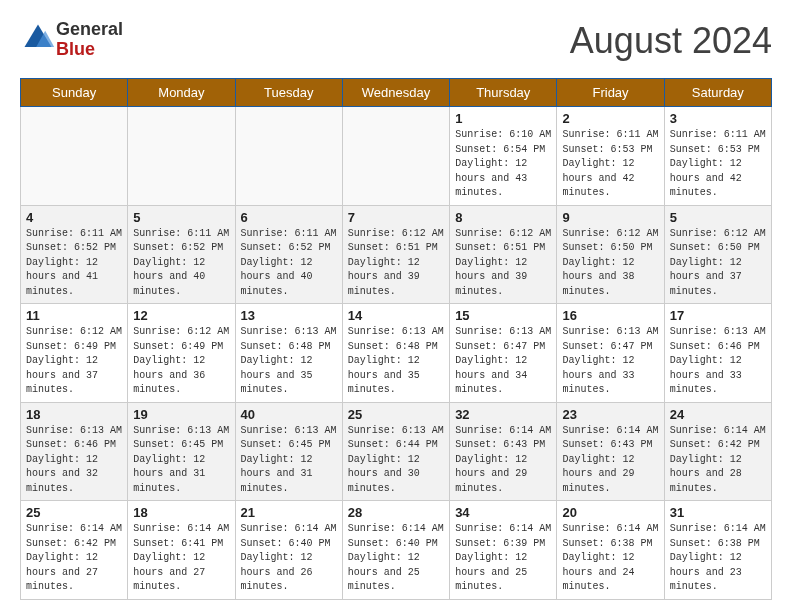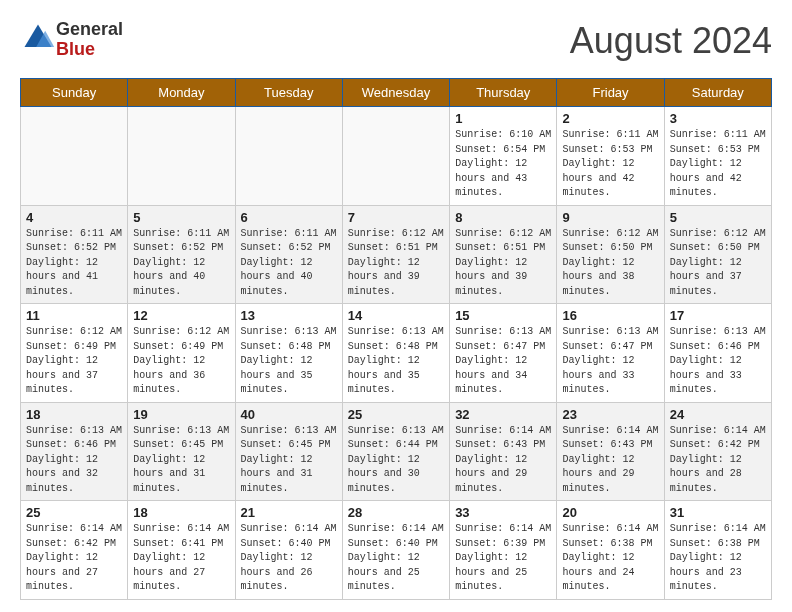--- a/index.html
+++ b/index.html
@@ -237,21 +237,21 @@
         </td>
         <td>
           <div class="day-number">21</div>
           <div class="day-info">Sunrise: 6:14 AM<br>Sunset: 6:40 PM<br>Daylight: 12 hours and 26 minutes.</div>
         </td>
         <td>
           <div class="day-number">28</div>
           <div class="day-info">Sunrise: 6:14 AM<br>Sunset: 6:40 PM<br>Daylight: 12 hours and 25 minutes.</div>
         </td>
         <td>
-          <div class="day-number">33</div>
+          <div class="day-number">34</div>
           <div class="day-info">Sunrise: 6:14 AM<br>Sunset: 6:39 PM<br>Daylight: 12 hours and 25 minutes.</div>
         </td>
         <td>
           <div class="day-number">20</div>
           <div class="day-info">Sunrise: 6:14 AM<br>Sunset: 6:38 PM<br>Daylight: 12 hours and 24 minutes.</div>
         </td>
         <td>
           <div class="day-number">31</div>
           <div class="day-info">Sunrise: 6:14 AM<br>Sunset: 6:38 PM<br>Daylight: 12 hours and 23 minutes.</div>
         </td>

